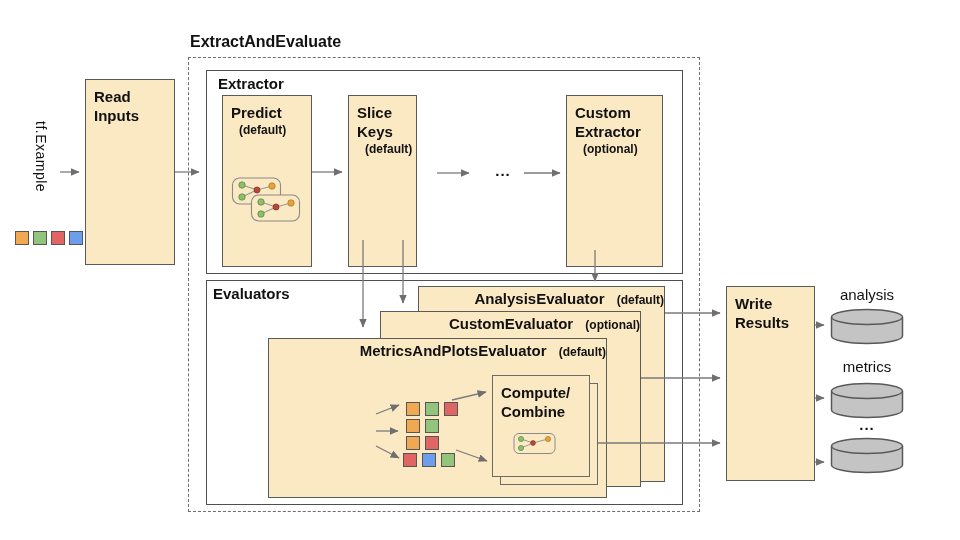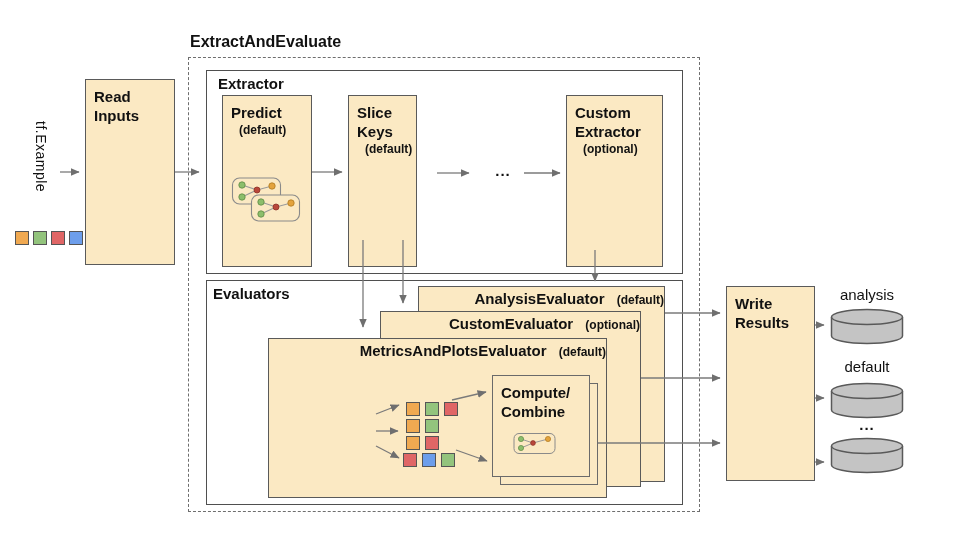--- a/index.html
+++ b/index.html
@@ -173,21 +173,21 @@
       <circle cx="35" cy="7" r="2.6" fill="#E3A33D" stroke="#b07a20" stroke-width="0.7"></circle>
     </svg>
   </div>
 
   <div class="abs outlabel" style="left:830px;top:286px;">analysis</div>
   <svg class="abs" style="left:830px;top:308px;" width="74" height="38" viewBox="0 0 74 38">
     <path d="M1.5 9 L1.5 28 A35.5 7.5 0 0 0 72.5 28 L72.5 9" fill="#C4C4C4" stroke="#595959" stroke-width="1.5"></path>
     <ellipse cx="37" cy="9" rx="35.5" ry="7.5" fill="#C4C4C4" stroke="#595959" stroke-width="1.5"></ellipse>
   </svg>
 
-  <div class="abs outlabel" style="left:830px;top:358px;">default</div>
+  <div class="abs outlabel" style="left:830px;top:358px;">metrics</div>
   <svg class="abs" style="left:830px;top:382px;" width="74" height="38" viewBox="0 0 74 38">
     <path d="M1.5 9 L1.5 28 A35.5 7.5 0 0 0 72.5 28 L72.5 9" fill="#C4C4C4" stroke="#595959" stroke-width="1.5"></path>
     <ellipse cx="37" cy="9" rx="35.5" ry="7.5" fill="#C4C4C4" stroke="#595959" stroke-width="1.5"></ellipse>
   </svg>
 
   <div class="abs outlabel dots" style="left:830px;top:416px;">...</div>
   <svg class="abs" style="left:830px;top:437px;" width="74" height="38" viewBox="0 0 74 38">
     <path d="M1.5 9 L1.5 28 A35.5 7.5 0 0 0 72.5 28 L72.5 9" fill="#C4C4C4" stroke="#595959" stroke-width="1.5"></path>
     <ellipse cx="37" cy="9" rx="35.5" ry="7.5" fill="#C4C4C4" stroke="#595959" stroke-width="1.5"></ellipse>
   </svg>

